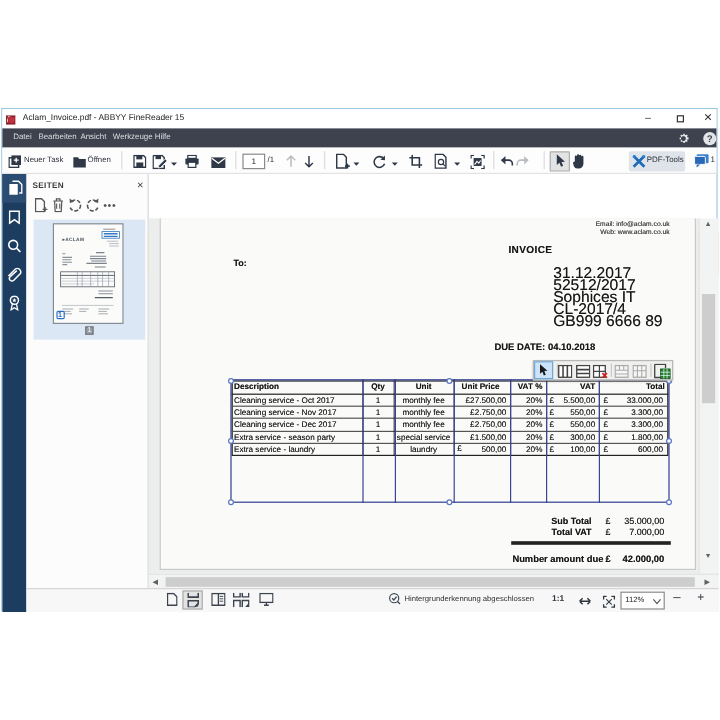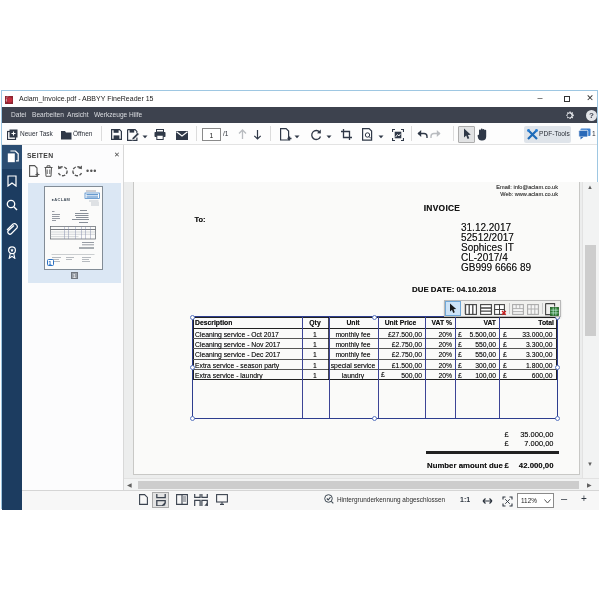--- a/index.html
+++ b/index.html
@@ -363,21 +363,21 @@
       </svg>
   </div>
 
   <div id="docarea">
     <div id="page"></div>
     <div class="abs" style="left:0;top:0;width:458px;height:296px;color:#161616;text-shadow:0 0 0.35px rgba(20,20,20,0.55);">
       <div class="abs" style="left:334px;top:1.8px;width:100px;text-align:right;font-size:5.6px;color:#3a3a3a;">Email: info@aclam.co.uk</div>
       <div class="abs" style="left:334px;top:8.5px;width:100px;text-align:right;font-size:5.6px;color:#3a3a3a;">Web: www.aclam.co.uk</div>
       <div class="abs" style="left:268px;top:21px;width:100px;text-align:center;font-size:8.4px;font-weight:bold;letter-spacing:0.3px;">INVOICE</div>
       <div class="abs" style="left:70.5px;top:32.8px;font-size:7.5px;font-weight:bold;">To:</div>
-      <div class="abs" style="left:337px;top:41px;font-size:10px;line-height:9.9px;">31.12.2017<br>52512/2017<br>Sophices IT<br>CL-2017/4<br>GB999 6666 89</div>
+      <div class="abs" style="left:337px;top:41px;font-size:13px;line-height:9.9px;">31.12.2017<br>52512/2017<br>Sophices IT<br>CL-2017/4<br>GB999 6666 89</div>
       <div class="abs" style="left:288px;top:102.5px;font-size:7.9px;font-weight:bold;">DUE DATE: 04.10.2018</div>
 
       <div class="abs" style="left:69px;top:135px;width:364px;height:63px;border:1.2px solid #222;"></div>
       <div class="abs" style="left:69px;top:145.5px;width:364px;height:1.2px;background:#222;"></div>
       <div class="abs" style="left:69px;top:156px;width:364px;height:1px;background:#555;"></div>
       <div class="abs" style="left:69px;top:166.4px;width:364px;height:1px;background:#555;"></div>
       <div class="abs" style="left:69px;top:176.8px;width:364px;height:1px;background:#555;"></div>
       <div class="abs" style="left:69px;top:187.2px;width:364px;height:1px;background:#555;"></div>
 
       <div class="abs" style="left:177.5px;top:135px;width:1px;height:63px;background:rgba(10,10,20,0.75);"></div>
@@ -417,20 +417,21 @@
 
       <div class="hd" style="left:66px;top:132.5px;"></div>
       <div class="hd" style="left:248px;top:132.5px;"></div>
       <div class="hd" style="left:430.5px;top:132.5px;"></div>
       <div class="hd" style="left:66px;top:183px;"></div>
       <div class="hd" style="left:430.5px;top:183px;"></div>
       <div class="hd" style="left:66px;top:233.5px;"></div>
       <div class="hd" style="left:248px;top:234px;"></div>
       <div class="hd" style="left:430.5px;top:233.5px;"></div>
 
+      <div class="abs" style="left:269px;top:247.8px;width:100px;text-align:right;font-size:7.5px;font-weight:bold;line-height:9.6px;">Sub Total<br>Total VAT</div>
       <div class="abs" style="left:380.5px;top:247.8px;font-size:7.5px;line-height:9.6px;">£<br>£</div>
       <div class="abs" style="left:355px;top:247.8px;width:74.5px;text-align:right;font-size:7.5px;line-height:9.6px;">35.000,00<br>7.000,00</div>
       <div class="abs" style="left:301.5px;top:269px;width:133px;height:2.6px;background:#222;"></div>
       <div class="abs" style="left:303px;top:279px;font-size:7.8px;font-weight:bold;">Number amount due</div>
       <div class="abs" style="left:380.5px;top:279px;font-size:7.8px;font-weight:bold;">£</div>
       <div class="abs" style="left:355px;top:279px;width:74.5px;text-align:right;font-size:7.8px;font-weight:bold;">42.000,00</div>
 
       <div class="abs" style="left:320px;top:118px;width:117px;height:17px;background:#f0f0ee;border:1px solid #b8b8b8;box-shadow:0 1px 2px rgba(0,0,0,0.15);"></div>
       <div class="abs" style="left:321px;top:119px;width:16px;height:15px;background:#cde3f7;border:1px solid #70a8d8;"></div>
       <div class="abs" style="left:339.5px;top:121px;width:1px;height:11px;background:#c8c8c8;"></div>

